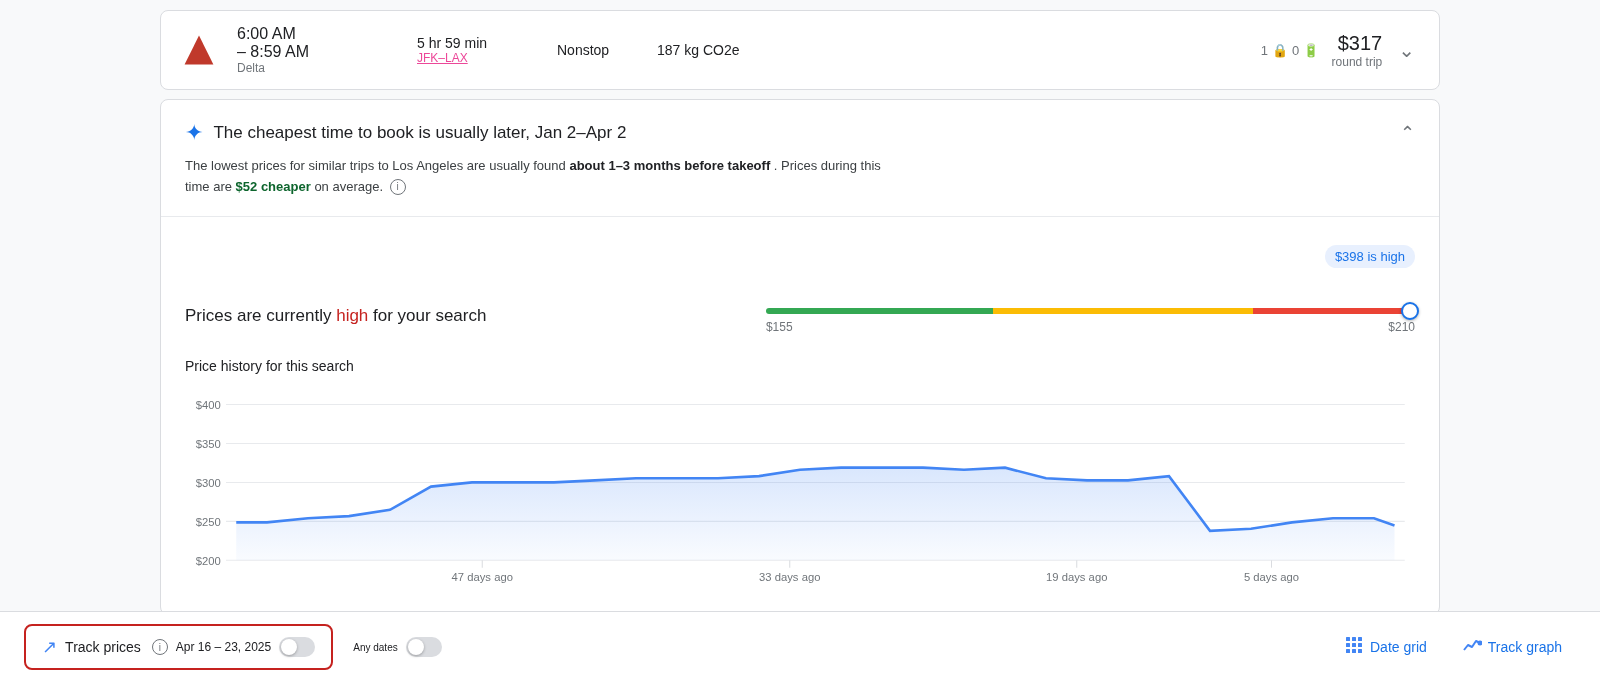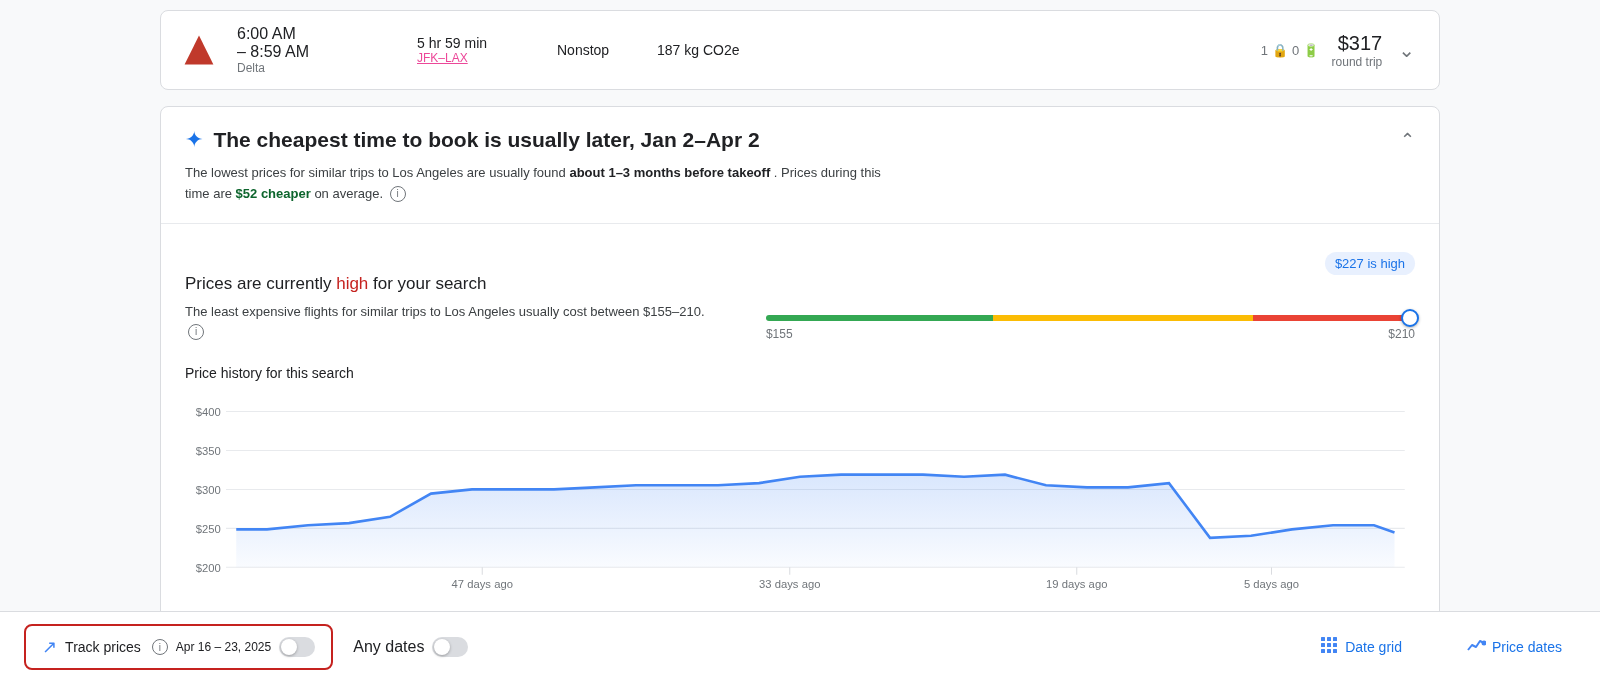--- a/index.html
+++ b/index.html
@@ -18,21 +18,21 @@
 
     
     .flight-card {
       background: #fff;
       border: 1px solid #dadce0;
       border-radius: 8px;
       padding: 14px 20px;
       display: flex;
       align-items: center;
       gap: 20px;
-      margin-bottom: 16px;
+      margin-bottom: 9px;
     }
 
     .airline-logo {
       width: 36px;
       height: 36px;
       flex-shrink: 0;
     }
 
     .flight-times {
       min-width: 160px;
@@ -136,22 +136,22 @@
       align-items: center;
       gap: 10px;
     }
 
     .star-icon {
       color: #1a73e8;
       font-size: 22px;
     }
 
     .cheapest-title {
-      font-size: 21px;
-      font-weight: 700;
+      font-size: 17px;
+      font-weight: 400;
       color: #202124;
     }
 
     .chevron-up {
       background: none;
       border: none;
       cursor: pointer;
       font-size: 18px;
       color: #70757a;
     }
@@ -362,29 +362,29 @@
       transition: left 0.2s;
     }
 
     .any-dates-section {
       display: flex;
       align-items: center;
       gap: 8px;
     }
 
     .any-dates-label {
-      font-size: 16px;
+      font-size: 10px;
       color: #202124;
     }
 
     .toolbar-right {
       margin-left: auto;
       display: flex;
       align-items: center;
-      gap: 36px;
+      gap: 7px;
     }
 
     .toolbar-btn {
       display: flex;
       align-items: center;
       gap: 6px;
       padding: 8px 14px;
       border-radius: 20px;
       border: none;
       cursor: pointer;
@@ -461,29 +461,25 @@
 
     <hr class="divider">
 
     <div class="prices-section">
       <div class="prices-left">
         <div class="high-title">
           <span>Prices are currently </span>
           <span class="high-text">high</span>
           <span> for your search</span>
         </div>
-        <div class="high-desc">
-          <span>The least expensive flights for similar trips to Los Angeles usually cost between $155–210.</span>
-          <span class="info-icon">i</span>
-        </div>
       </div>
 
       <div class="prices-right">
         <div style="text-align:right; margin-bottom: 6px;">
-          <span class="price-badge">$227 is high</span>
+          <span class="price-badge">$398 is high</span>
         </div>
         <div style="clear:both;"></div>
 
         <div class="slider-track-wrapper">
           <div class="slider-track">
             <div class="slider-thumb" style="right:-4px;"></div>
           </div>
         </div>
 
         <div class="slider-labels">
@@ -599,16 +595,16 @@
       <span>Date grid</span>
     </button>
 
     <button class="toolbar-btn">
       <span class="btn-icon">
         <svg width="20" height="20" viewBox="0 0 20 20" fill="none">
           <path d="M2 15 L6 10 L10 12 L14 6 L18 8" stroke="#4285f4" stroke-width="2" stroke-linejoin="round" fill="none"></path>
           <circle cx="18" cy="8" r="2.5" fill="#4285f4"></circle>
         </svg>
       </span>
-      <span>Price dates</span>
+      <span>Track graph</span>
     </button>
   </div>
 </div>
 
 </body></html>

